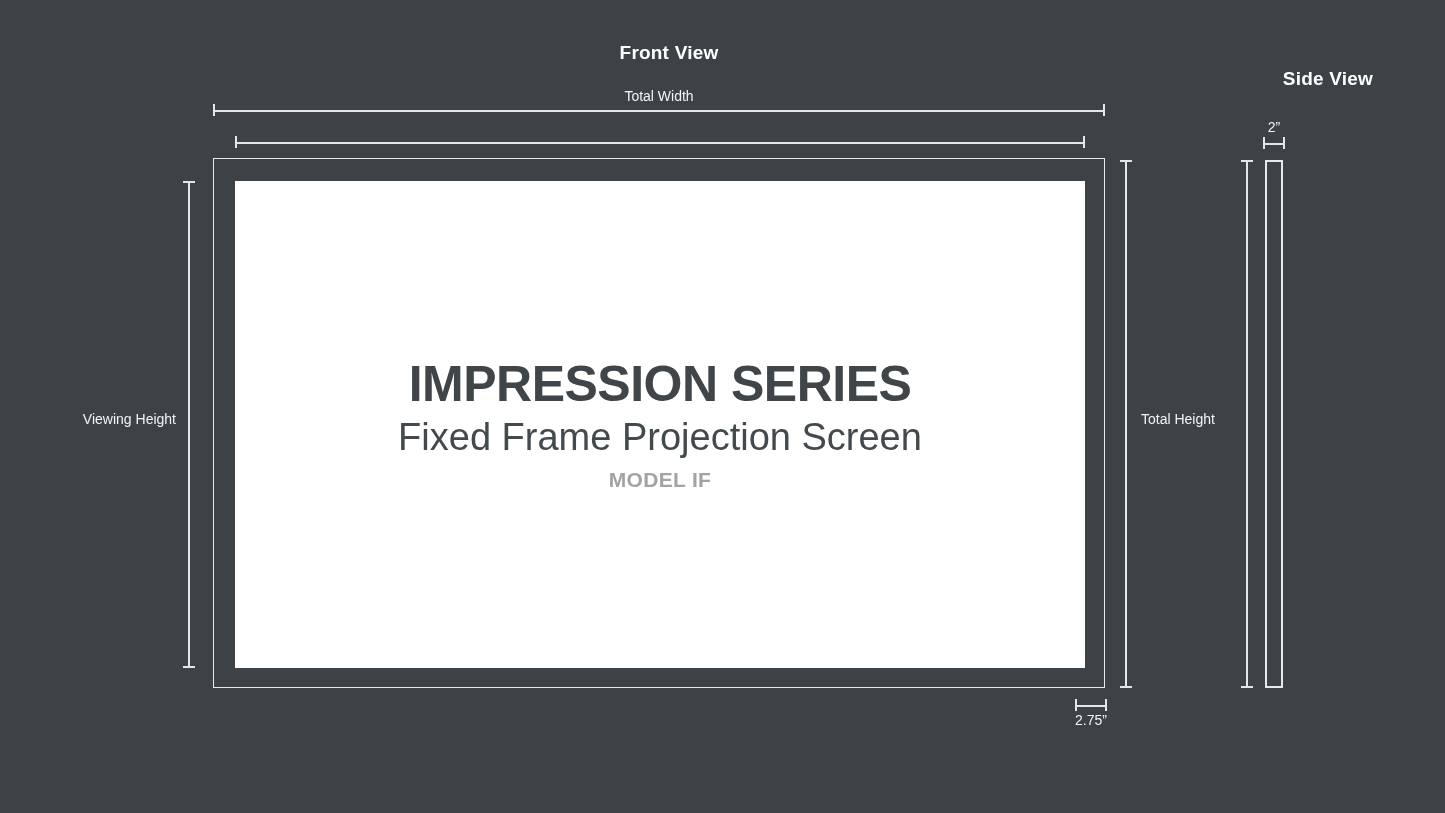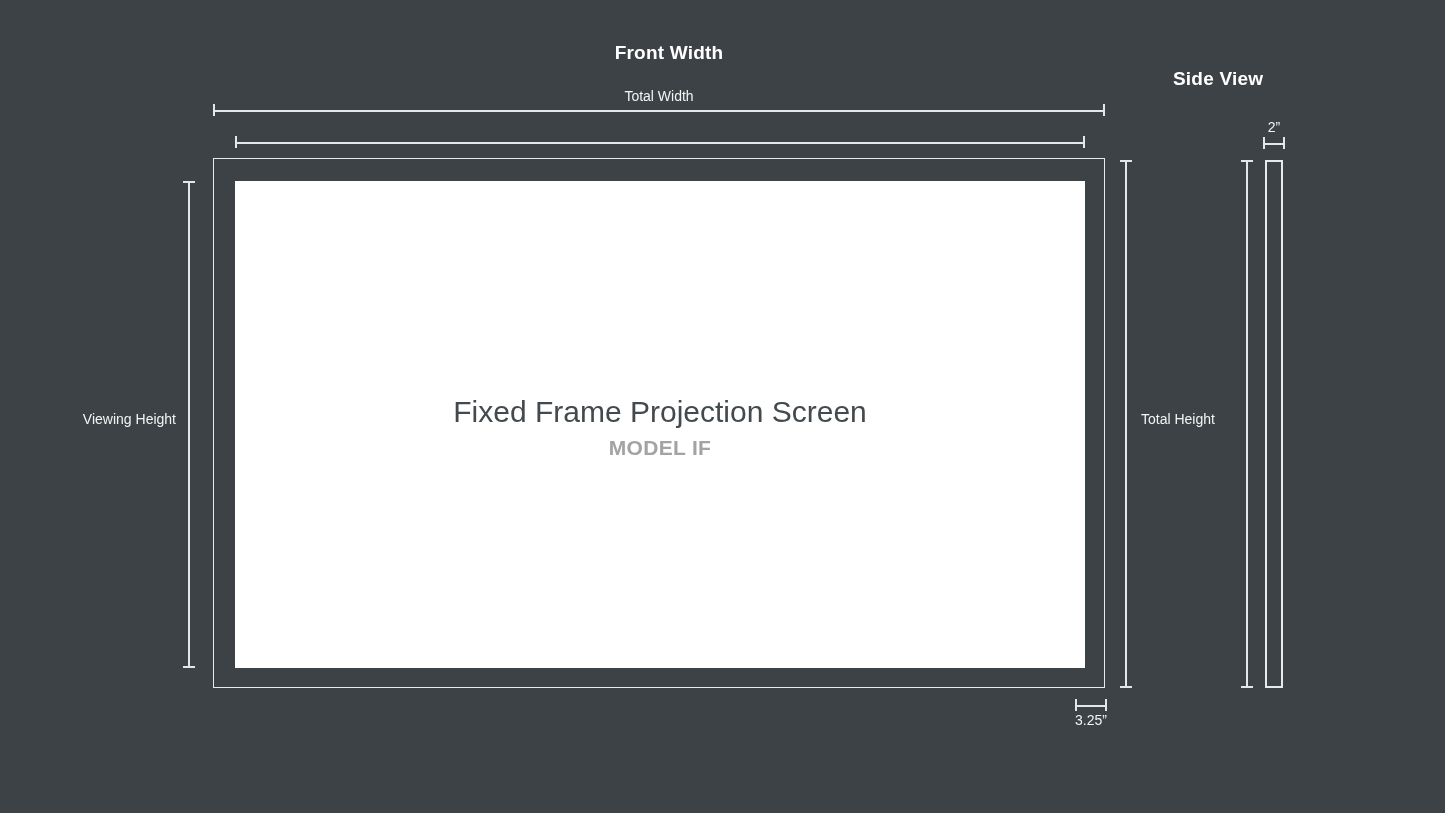--- a/index.html
+++ b/index.html
@@ -91,21 +91,21 @@
     color: #3f4548;
   }
   #brand-line {
     font-size: 50px;
     font-weight: bold;
     letter-spacing: -0.5px;
     line-height: 1.05;
     color: #3f4548;
   }
   #product-line {
-    font-size: 30px;
+    font-size: 38px;
     font-weight: normal;
     line-height: 1.25;
     color: #434a4d;
     margin-top: 4px;
   }
   #model-line {
     font-size: 21px;
     font-weight: bold;
     letter-spacing: 0.3px;
     color: #a3a3a3;
@@ -122,56 +122,57 @@
     border: 2px solid #e6eaea;
     box-sizing: border-box;
     background: #3c4245;
   }
 </style>
 </head>
 <body>
 
 <div id="stage">
 
-  <div class="view-title" style="left:0; top:42px; width:1338px; text-align:center;">Front Width</div>
+  <div class="view-title" style="left:0; top:42px; width:1338px; text-align:center;">Front View</div>
 
   <div class="dim-label" style="left:213px; top:88px; width:892px; text-align:center;">Total Width</div>
   <div class="hline" style="left:213px; top:110px; width:892px;"></div>
   <div class="cap-v" style="left:213px; top:104px;"></div>
   <div class="cap-v" style="left:1103px; top:104px;"></div>
 
   <div class="hline" style="left:235px; top:142px; width:850px;"></div>
   <div class="cap-v" style="left:235px; top:136px;"></div>
   <div class="cap-v" style="left:1083px; top:136px;"></div>
 
   <div id="front-frame"></div>
 
   <div id="front-surface"></div>
 
   <div id="front-text">
+    <div id="brand-line">IMPRESSION SERIES</div>
     <div id="product-line">Fixed Frame Projection Screen</div>
     <div id="model-line">MODEL IF</div>
   </div>
 
   <div class="vline" style="left:188px; top:181px; height:487px;"></div>
   <div class="cap-h" style="left:183px; top:181px;"></div>
   <div class="cap-h" style="left:183px; top:666px;"></div>
   <div class="dim-label" style="left:0; top:411px; width:176px; text-align:right;">Viewing Height</div>
 
   <div class="vline" style="left:1125px; top:160px; height:528px;"></div>
   <div class="cap-h" style="left:1120px; top:160px;"></div>
   <div class="cap-h" style="left:1120px; top:686px;"></div>
   <div class="dim-label" style="left:1141px; top:411px; text-align:right;">Total Height</div>
 
   <div class="hline" style="left:1075px; top:705px; width:32px;"></div>
   <div class="cap-v" style="left:1075px; top:699px;"></div>
   <div class="cap-v" style="left:1105px; top:699px;"></div>
-  <div class="dim-label" style="left:1031px; top:712px; width:120px; text-align:center;">3.25”</div>
+  <div class="dim-label" style="left:1031px; top:712px; width:120px; text-align:center;">2.75”</div>
 
-  <div class="view-title" style="left:1173px; top:68px; width:200px; text-align:left;">Side View</div>
+  <div class="view-title" style="left:1173px; top:68px; width:200px; text-align:right;">Side View</div>
 
   <div class="dim-label" style="left:1214px; top:119px; width:120px; text-align:center;">2”</div>
   <div class="hline" style="left:1263px; top:143px; width:22px;"></div>
   <div class="cap-v" style="left:1263px; top:137px;"></div>
   <div class="cap-v" style="left:1283px; top:137px;"></div>
 
   <div class="vline" style="left:1246px; top:160px; height:528px;"></div>
   <div class="cap-h" style="left:1241px; top:160px;"></div>
   <div class="cap-h" style="left:1241px; top:686px;"></div>
 

